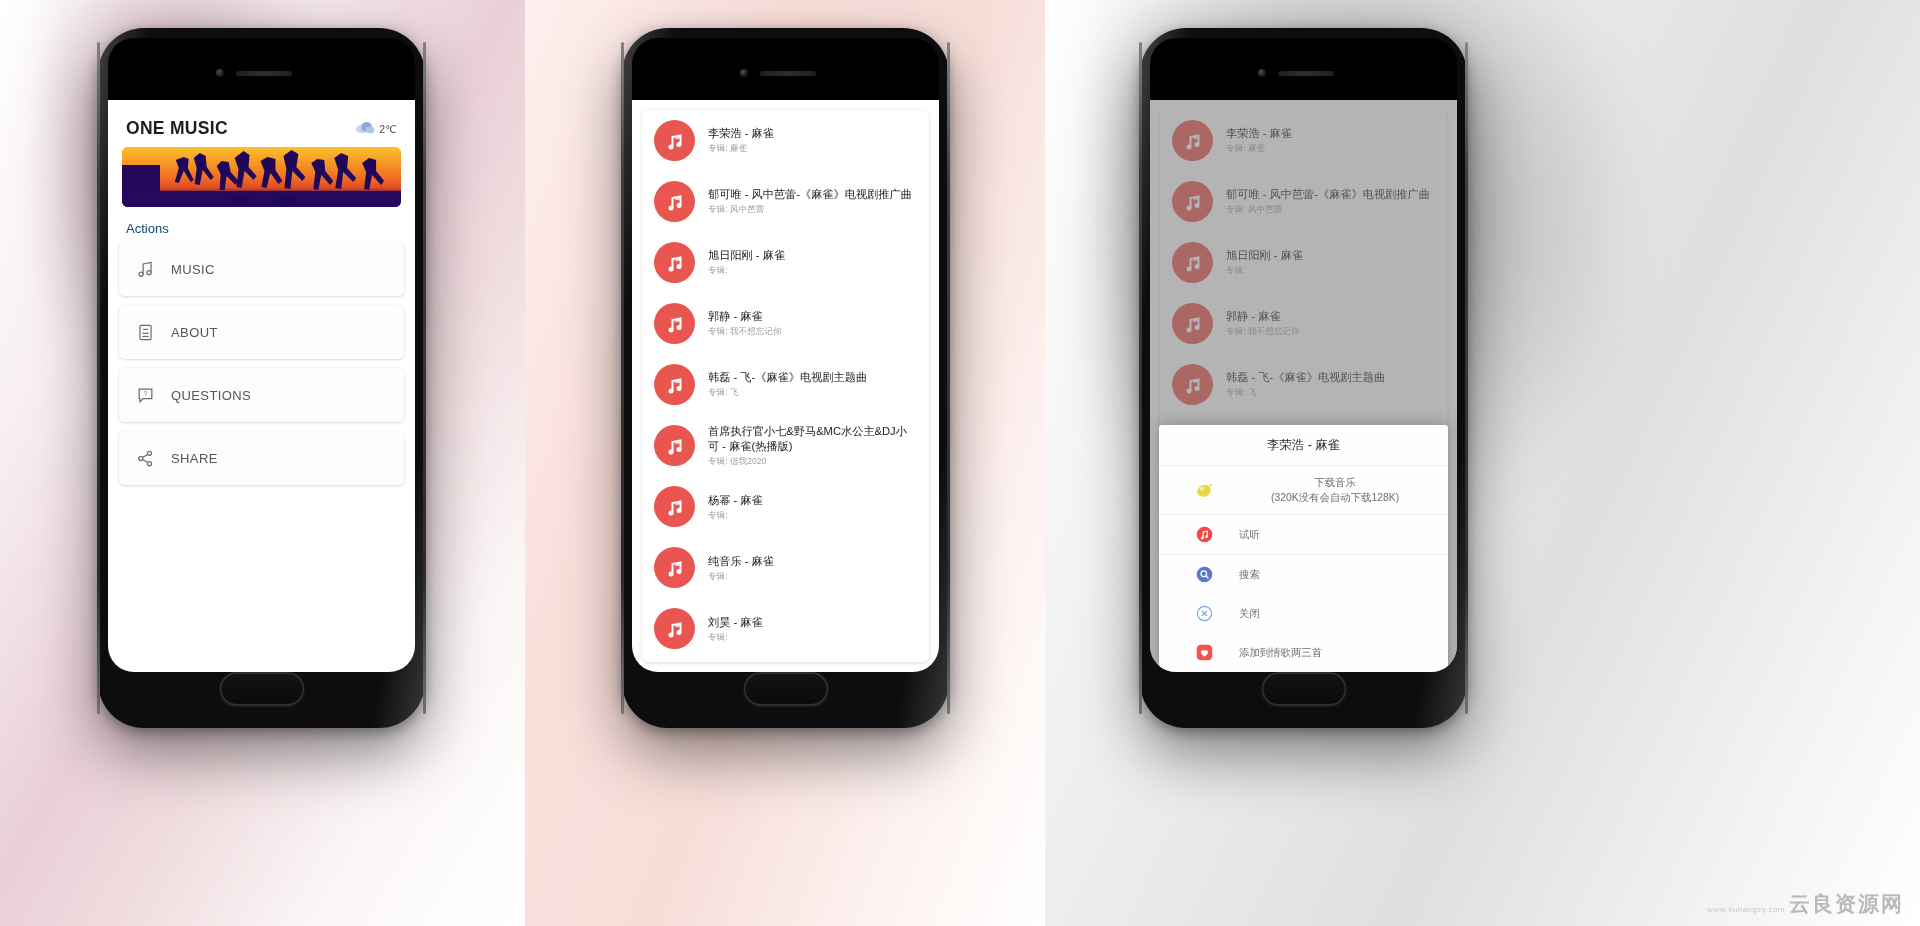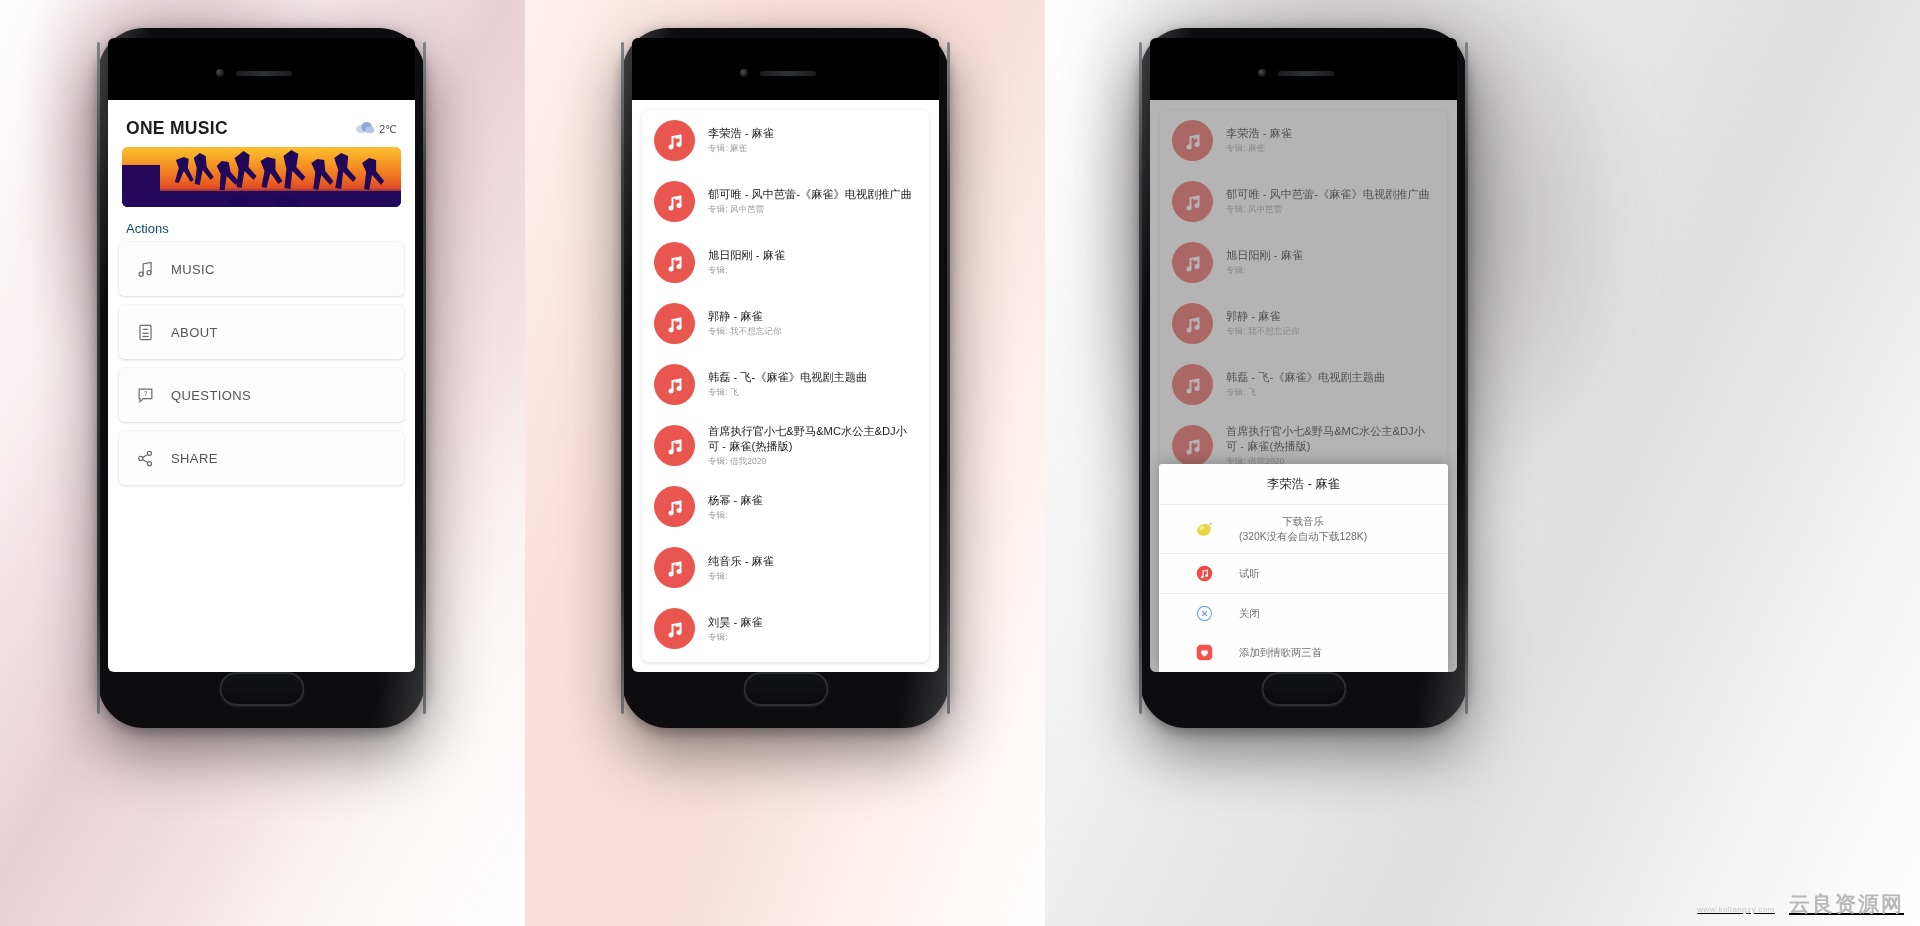--- a/index.html
+++ b/index.html
@@ -35,21 +35,21 @@
      background:linear-gradient(100deg,rgba(255,255,255,.22) 0%,rgba(255,255,255,0) 12%,rgba(255,255,255,0) 88%,rgba(255,255,255,.18) 100%);
      pointer-events:none;}
   .bezel-edge{position:absolute;top:14px;bottom:14px;width:3px;border-radius:3px;
      background:linear-gradient(180deg,#7f8286,#3b3d40 20%,#2a2c2f 80%,#6d7074);}
 
   #phone-1{left:98px;top:28px;width:327px;height:700px;}
   #phone-2{left:622px;top:28px;width:327px;height:700px;}
   #phone-3{left:1140px;top:28px;width:327px;height:700px;}
 
   .screen{position:absolute;left:10px;right:10px;top:10px;height:634px;
-     border-radius:6px;background:#000;overflow:hidden;}
+     border-radius:26px;background:#000;overflow:hidden;}
   .notch-row{position:absolute;top:0;left:0;right:0;height:62px;}
   .cam{position:absolute;width:8px;height:8px;border-radius:50%;
      background:radial-gradient(circle at 35% 35%,#4b4f55,#131416 70%);top:31px;}
   .speaker{position:absolute;top:33px;width:56px;height:5px;border-radius:3px;
      background:linear-gradient(90deg,#1c1e20,#2e3134,#1c1e20);}
 
   .home{position:absolute;bottom:22px;left:50%;transform:translateX(-50%);
      width:85px;height:34px;border-radius:18px;
      background:linear-gradient(180deg,#131416,#0a0a0c);
      box-shadow:inset 0 0 0 2px #2c2e31, 0 1px 2px rgba(255,255,255,.08);}
@@ -90,24 +90,24 @@
   
   #phone-3 .app{position:absolute;}
   .dim{position:absolute;inset:0;background:rgba(120,118,118,.55);}
   .dialog{position:absolute;left:9px;right:9px;bottom:0;background:#fefefe;
      border-radius:3px 3px 0 0;box-shadow:0 -2px 14px rgba(0,0,0,.22);overflow:hidden;}
   .dlg-title{text-align:center;font-size:12.4px;color:#2a2a2d;padding:12px 10px 11px;}
   .dlg-sep{height:1px;background:#ececed;}
   .dlg-item{display:flex;align-items:center;padding:11px 10px;}
   .dlg-item .di-ico{width:70px;display:flex;align-items:center;justify-content:center;flex:0 0 70px;}
   .dlg-item .di-txt{font-size:10.4px;color:#6e6e73;line-height:1.45;}
-  .dlg-item.two-line{padding:9px 10px;}
+  .dlg-item.two-line{padding:9px 10px;gap:32px;}
 
   
-  #watermark{position:absolute;right:16px;bottom:8px;display:flex;align-items:flex-end;gap:14px;text-decoration:underline;}
+  #watermark{position:absolute;right:16px;bottom:8px;display:flex;align-items:flex-end;gap:4px;}
   #watermark .wm-main{font-size:21px;color:#b9b9bb;letter-spacing:2px;font-weight:700;}
   #watermark .wm-sub{font-size:8px;color:#c9c9cb;margin-bottom:4px;letter-spacing:.5px;}
 </style>
 </head>
 <body>
 
 <div class="stage">
 
   <div class="bg-panel" id="bg-left"></div>
   <div class="bg-panel" id="bg-mid"></div>
@@ -525,20 +525,30 @@
                 <path d="M10 17V8.5l6-1.2V15" stroke="#fff" stroke-width="1.6" fill="none"></path>
                 <circle cx="8.8" cy="17" r="1.9" fill="#fff"></circle>
                   <circle cx="14.8" cy="15" r="1.9" fill="#fff"></circle>
               </svg>
             </span>
             <span class="di-txt">试听</span>
           </div>
           <div class="dlg-sep"></div>
 
 
+          <div class="dlg-item">
+            <span class="di-ico">
+              <svg width="17" height="17" viewBox="0 0 24 24">
+                <circle cx="12" cy="12" r="11" fill="#5c78c8"></circle>
+                <circle cx="11" cy="11" r="4" fill="none" stroke="#fff" stroke-width="1.7"></circle>
+                <line x1="14" y1="14" x2="17" y2="17" stroke="#fff" stroke-width="1.9" stroke-linecap="round"></line>
+              </svg>
+            </span>
+            <span class="di-txt">搜索</span>
+          </div>
 
           <div class="dlg-item">
             <span class="di-ico">
               <svg width="17" height="17" viewBox="0 0 24 24" fill="none" stroke="#7aa8e0" stroke-width="1.6">
                 <circle cx="12" cy="12" r="10"></circle>
                   <line x1="8.5" y1="8.5" x2="15.5" y2="15.5"></line>
                   <line x1="15.5" y1="8.5" x2="8.5" y2="15.5"></line>
               </svg>
             </span>
             <span class="di-txt">关闭</span>

